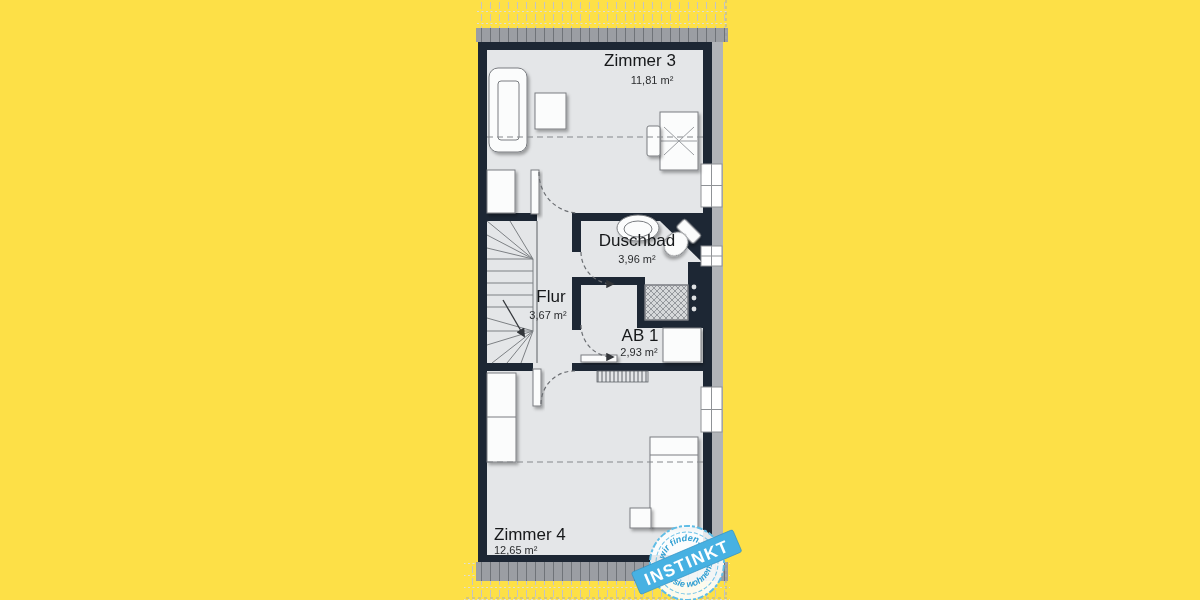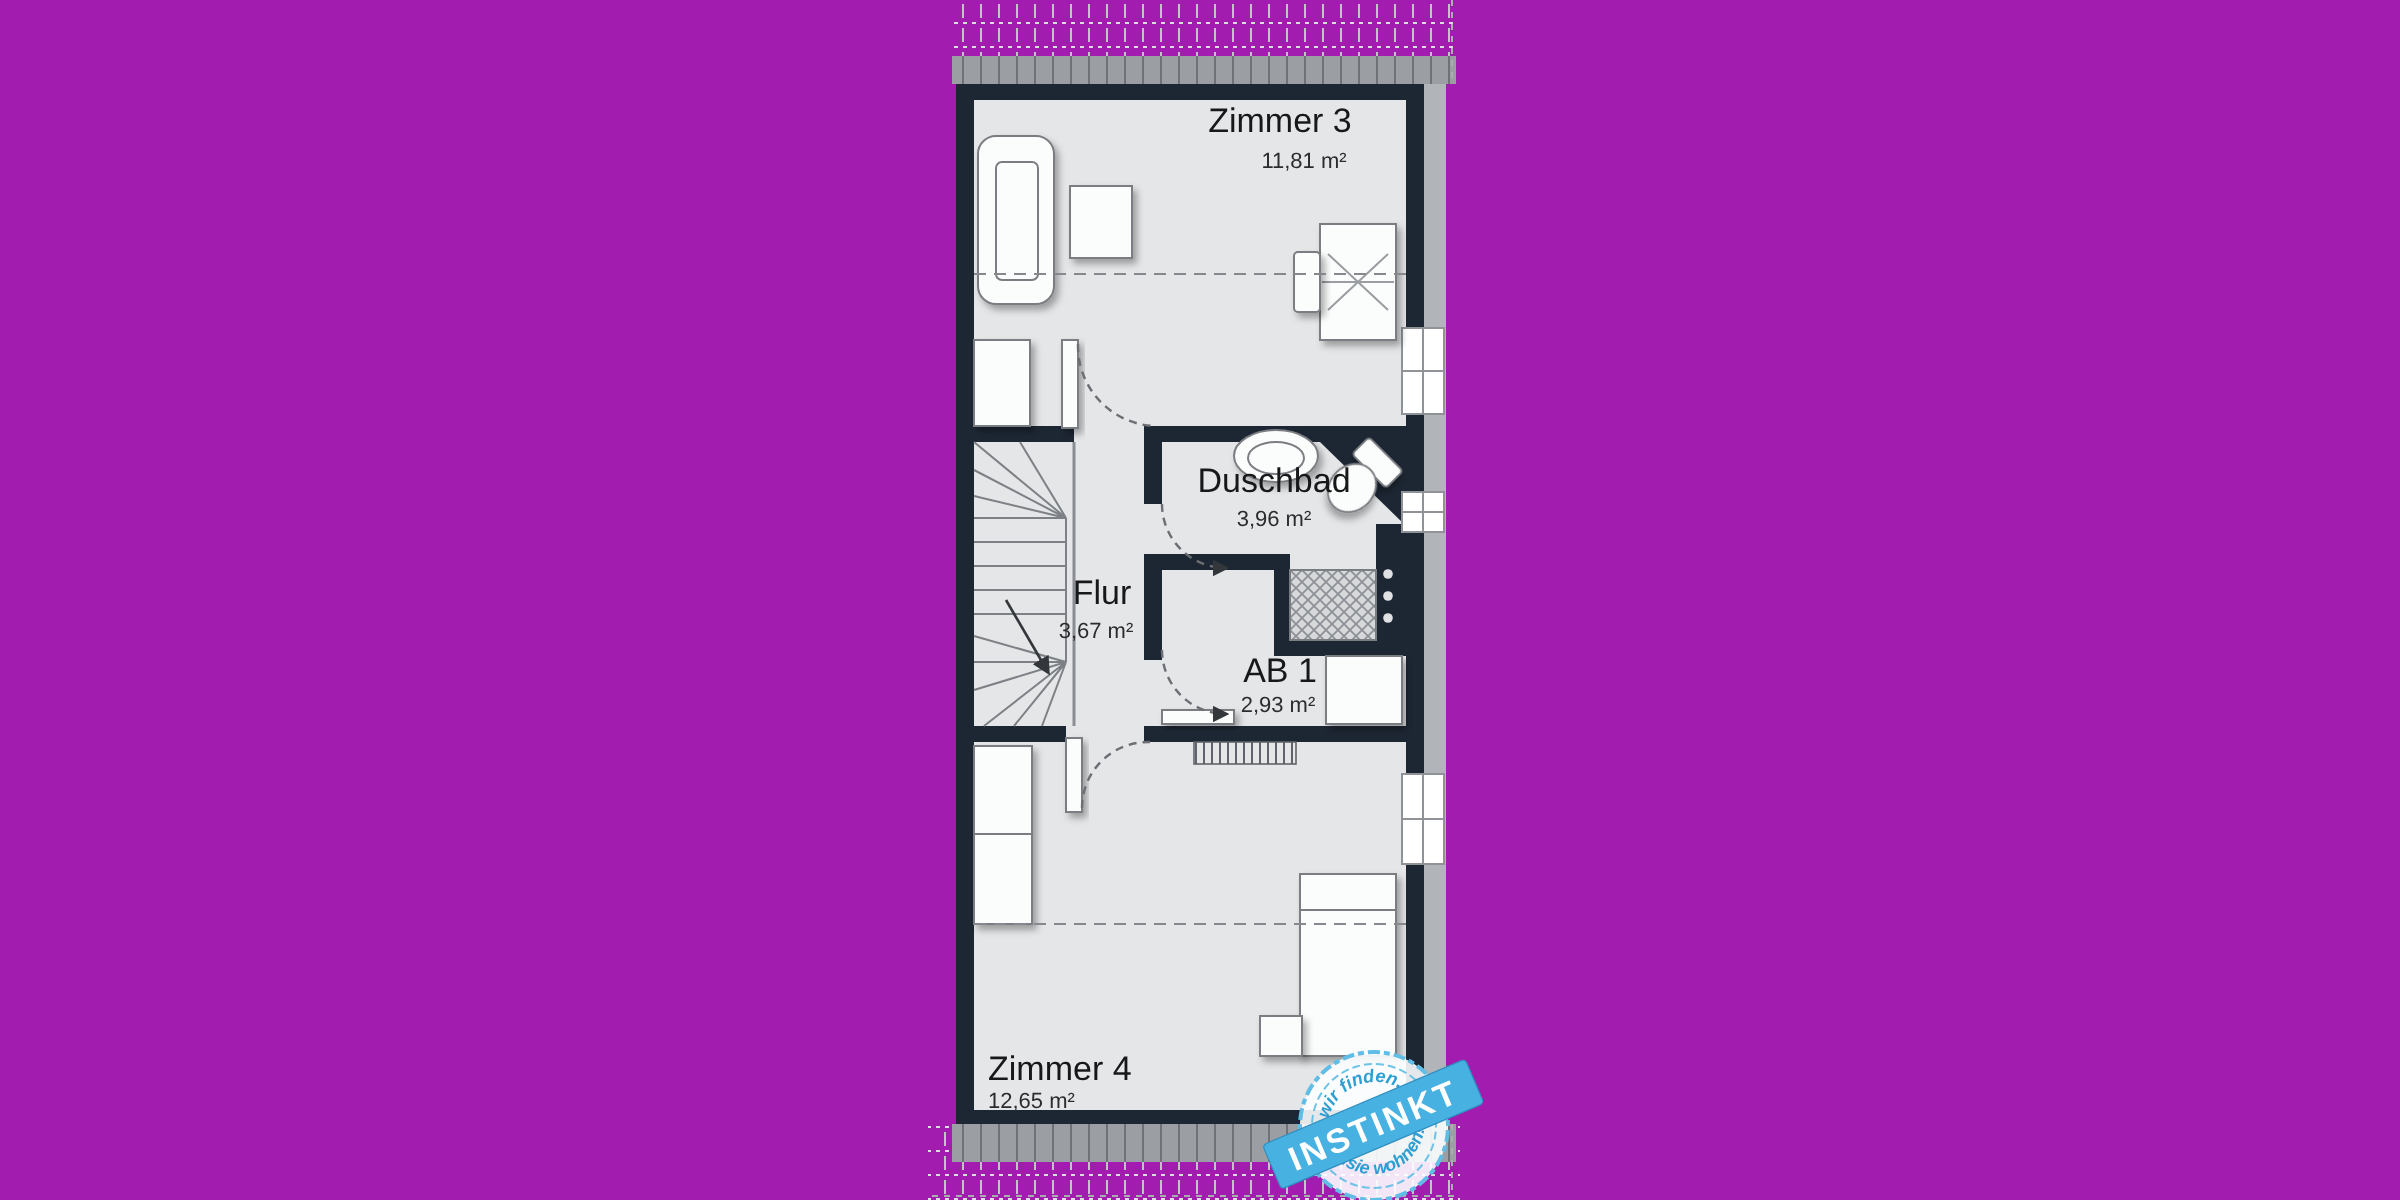--- a/index.html
+++ b/index.html
@@ -1,16 +1,16 @@
 <!DOCTYPE html>
 <html><head>
 <meta charset="utf-8">
 <style>
   html,body{margin:0;padding:0;background:#ffffff;}
-  .stage{position:relative;width:1200px;height:600px;background:#a21caf;overflow:hidden;
+  .stage{position:relative;width:1200px;height:600px;background:#fde047;overflow:hidden;
          font-family:"Liberation Sans", sans-serif;}
   svg{position:absolute;left:0;top:0;}
   .room-name{font-family:"Liberation Sans", sans-serif;font-size:17px;fill:#16181a;}
   .room-area{font-family:"Liberation Sans", sans-serif;font-size:11px;fill:#2a2c2e;}
   .stamp-arc{font-family:"Liberation Sans", sans-serif;font-size:9px;font-style:italic;font-weight:bold;fill:#2f9fd3;}
   .stamp-brand{font-family:"Liberation Sans", sans-serif;font-size:17px;font-weight:bold;fill:#ffffff;letter-spacing:1.5px;}
 </style>
 </head>
 <body>
 

